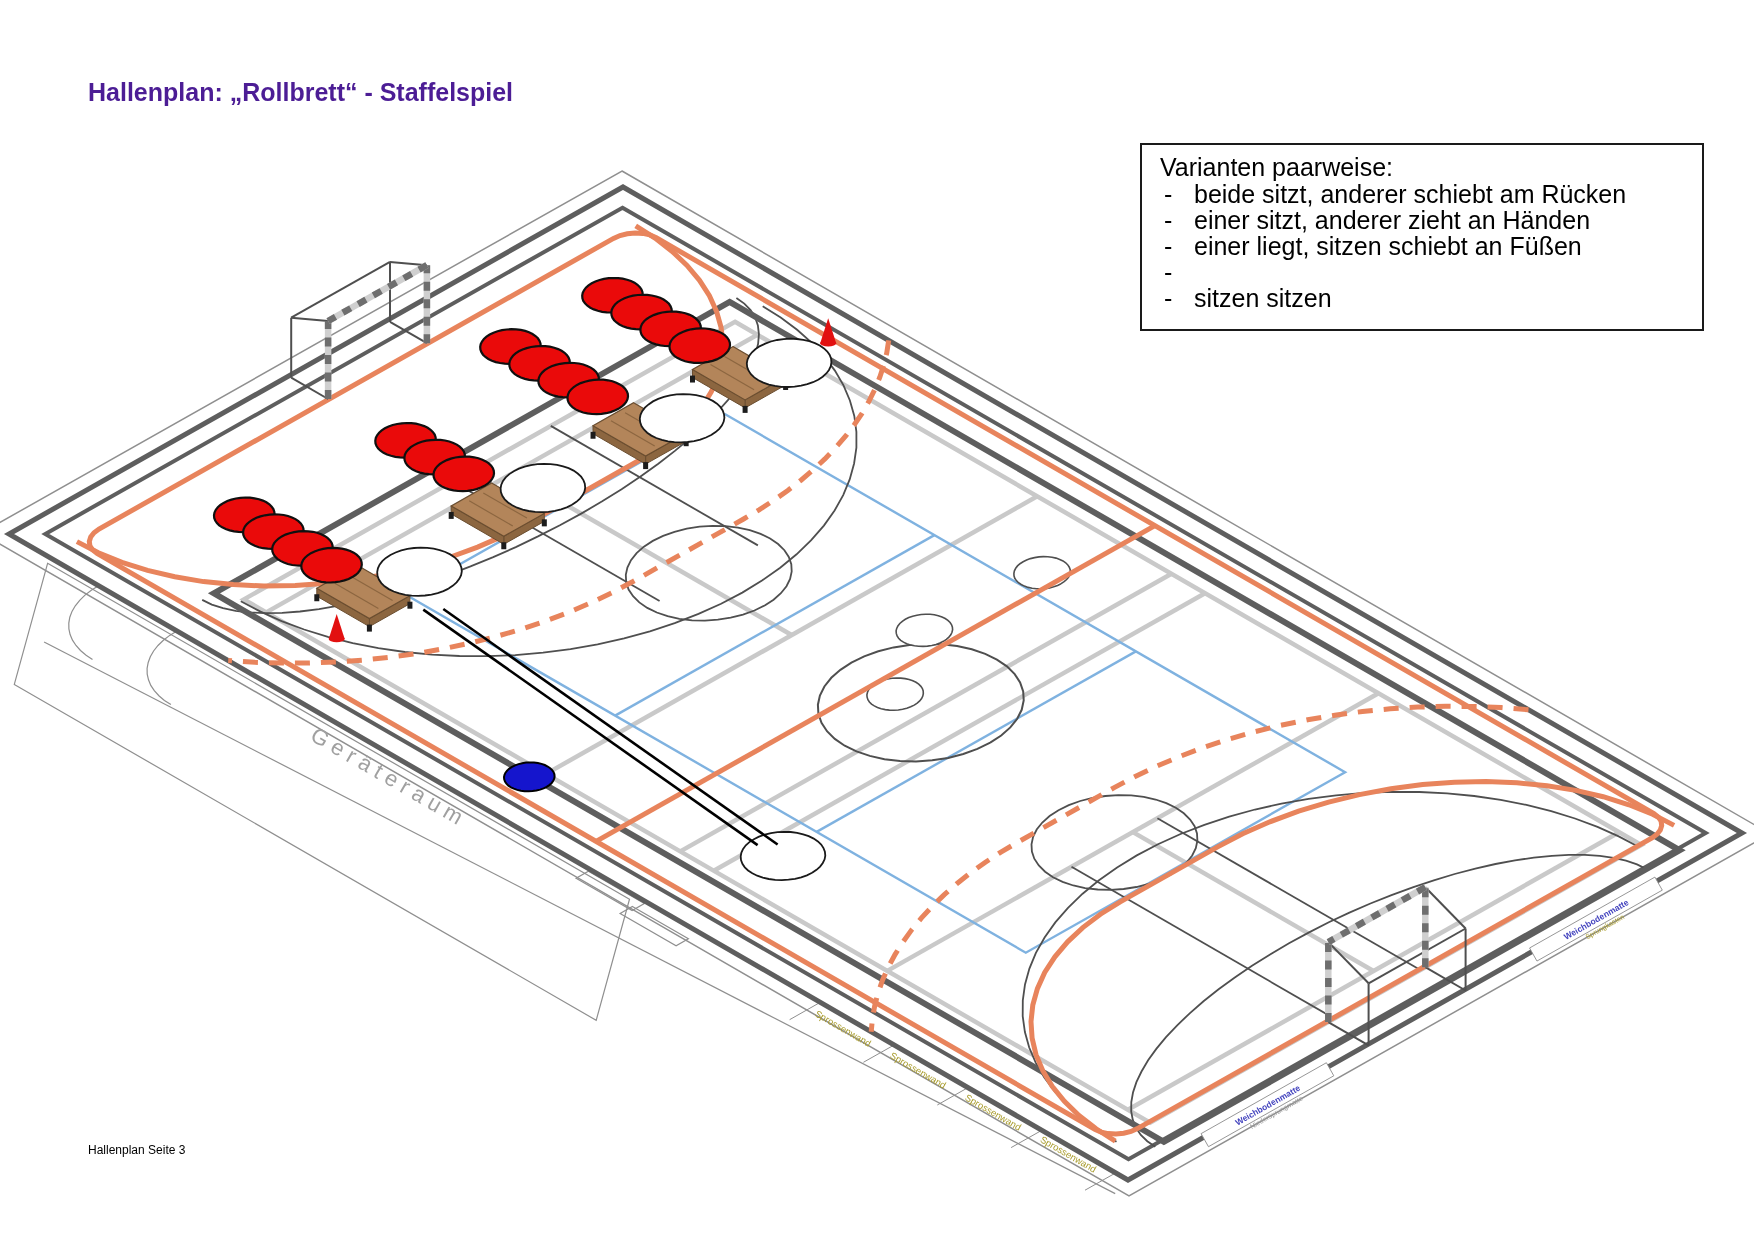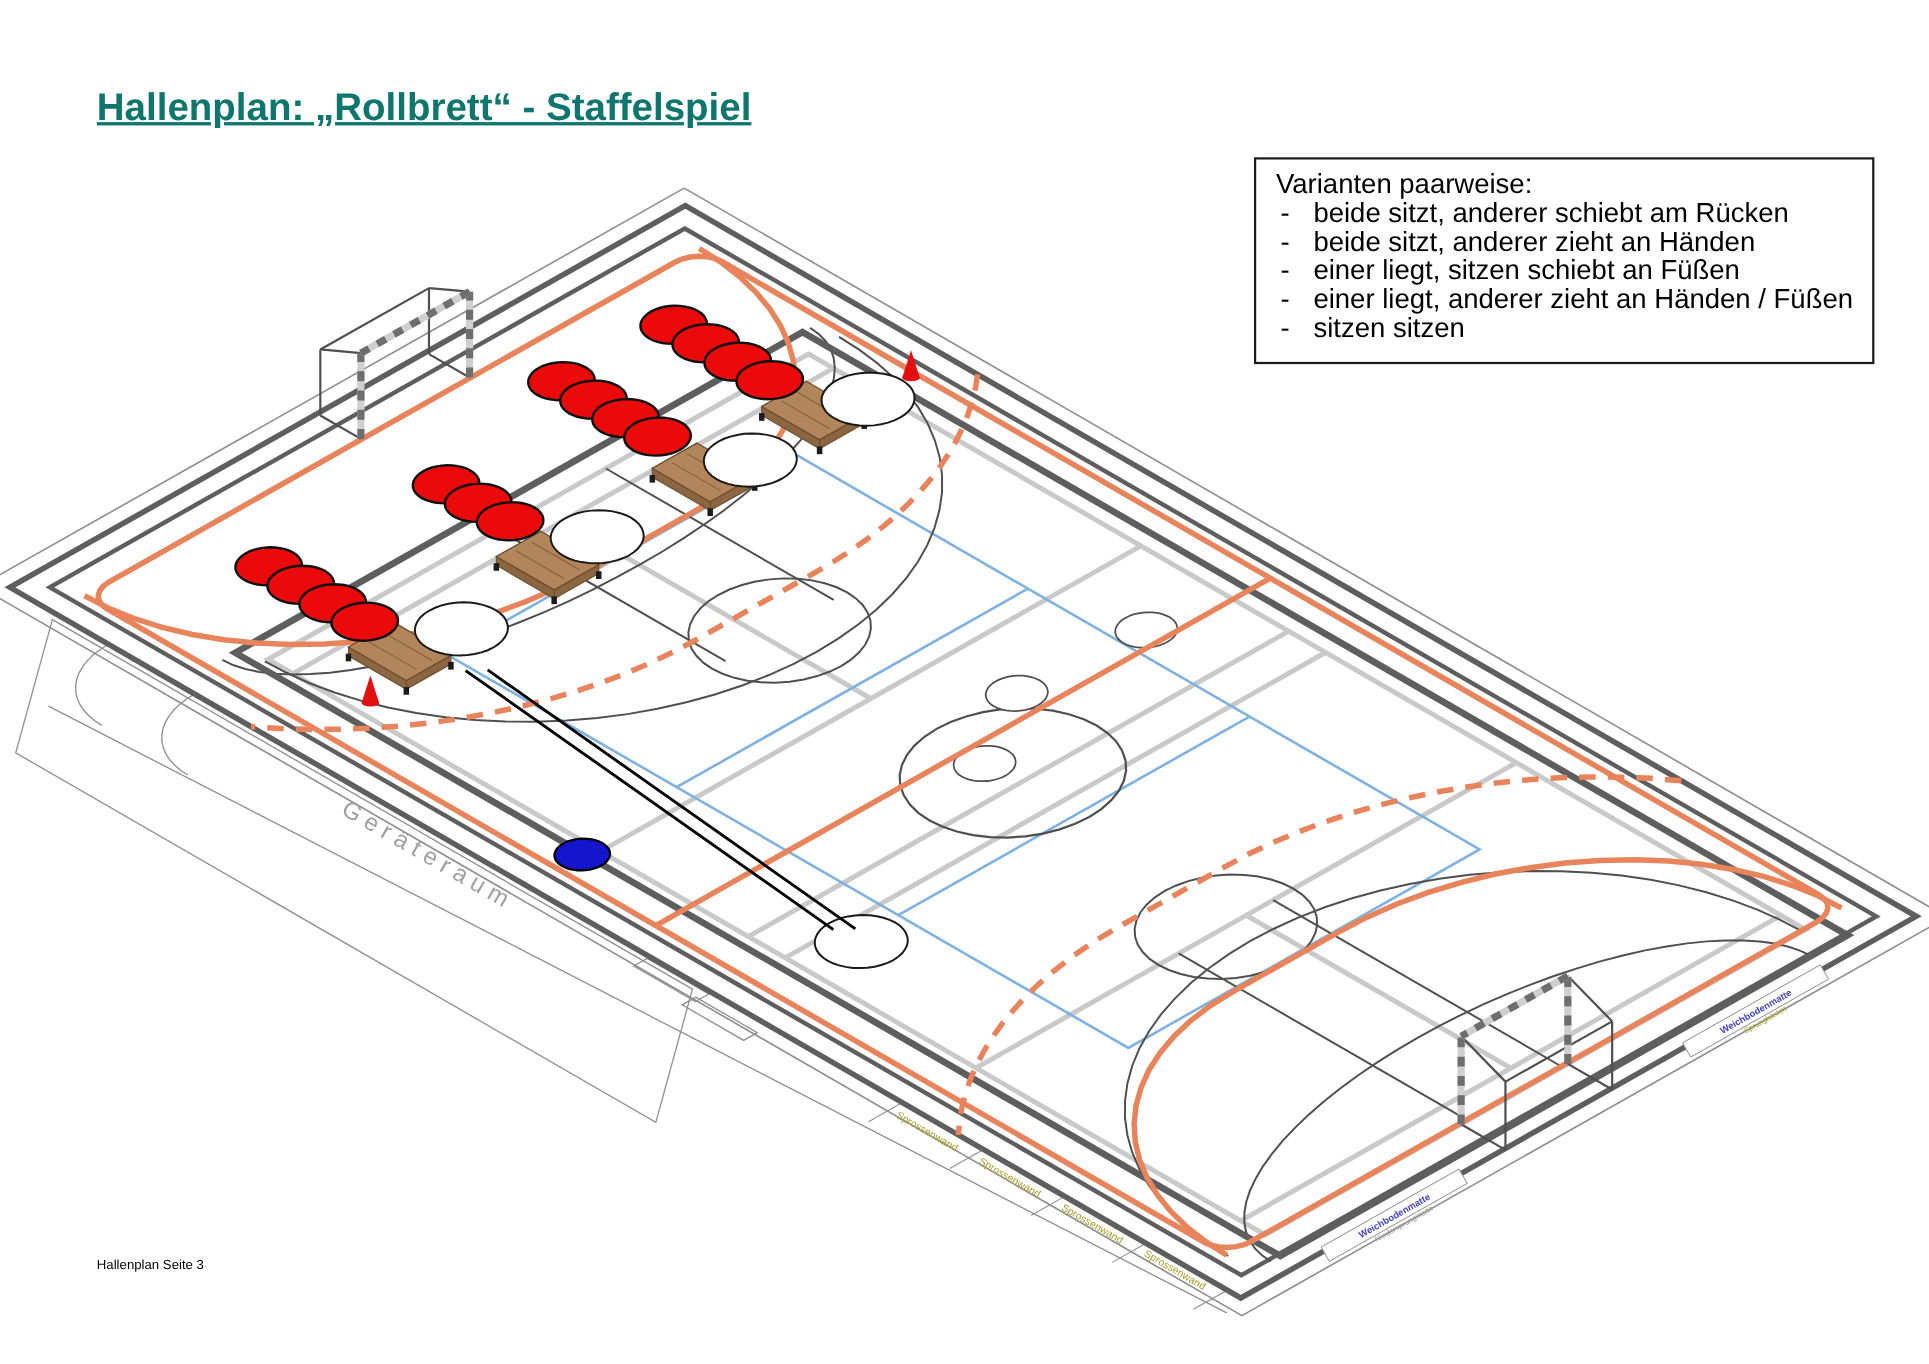--- a/index.html
+++ b/index.html
@@ -1,18 +1,18 @@
 <!DOCTYPE html>
 <html><head>
 <meta charset="utf-8">
 <style>
   html,body{margin:0;padding:0;background:#ffffff;font-family:"Liberation Sans",sans-serif;}
   #page{position:relative;width:1754px;height:1240px;background:#fff;overflow:hidden;}
   #hall{position:absolute;left:0;top:0;}
-  #title{position:absolute;left:88px;top:78px;font-size:35px;font-weight:bold;color:#0f766e;white-space:nowrap;text-decoration:underline;}
+  #title{position:absolute;left:88px;top:78px;font-size:25px;font-weight:bold;color:#4c1d95;white-space:nowrap;}
   #variants{position:absolute;left:1140px;top:143px;width:564px;height:188px;box-sizing:border-box;
     border:2px solid #1a1a1a;background:#fff;padding:9px 14px 8px 18px;font-size:25px;line-height:26px;color:#000;}
   #variants .vt{margin:0 0 1px 0;}
   #variants .vi{display:flex;}
   #variants .vi .dash{width:30px;flex:0 0 30px;text-align:left;padding-left:4px;}
   #footer{position:absolute;left:88px;top:1143px;font-size:12px;color:#000;}
 </style>
 </head>
 <body>
 
@@ -182,29 +182,28 @@
     </svg>
   <div id="title">Hallenplan: „Rollbrett“ - Staffelspiel</div>
   <div id="variants">
     <div class="vt">Varianten paarweise:</div>
     <div class="vi">
         <span class="dash">-</span>
         <span>beide sitzt, anderer schiebt am Rücken</span>
       </div>
     <div class="vi">
         <span class="dash">-</span>
-        <span>beide sitzt, anderer zieht an Händen</span>
+        <span>einer sitzt, anderer zieht an Händen</span>
       </div>
     <div class="vi">
         <span class="dash">-</span>
         <span>einer liegt, sitzen schiebt an Füßen</span>
       </div>
     <div class="vi">
         <span class="dash">-</span>
-        <span>einer liegt, anderer zieht an Händen / Füßen</span>
       </div>
     <div class="vi">
         <span class="dash">-</span>
         <span>sitzen sitzen</span>
       </div>
   </div>
   <div id="footer">Hallenplan Seite 3</div>
 </div>
 
 </body></html>

